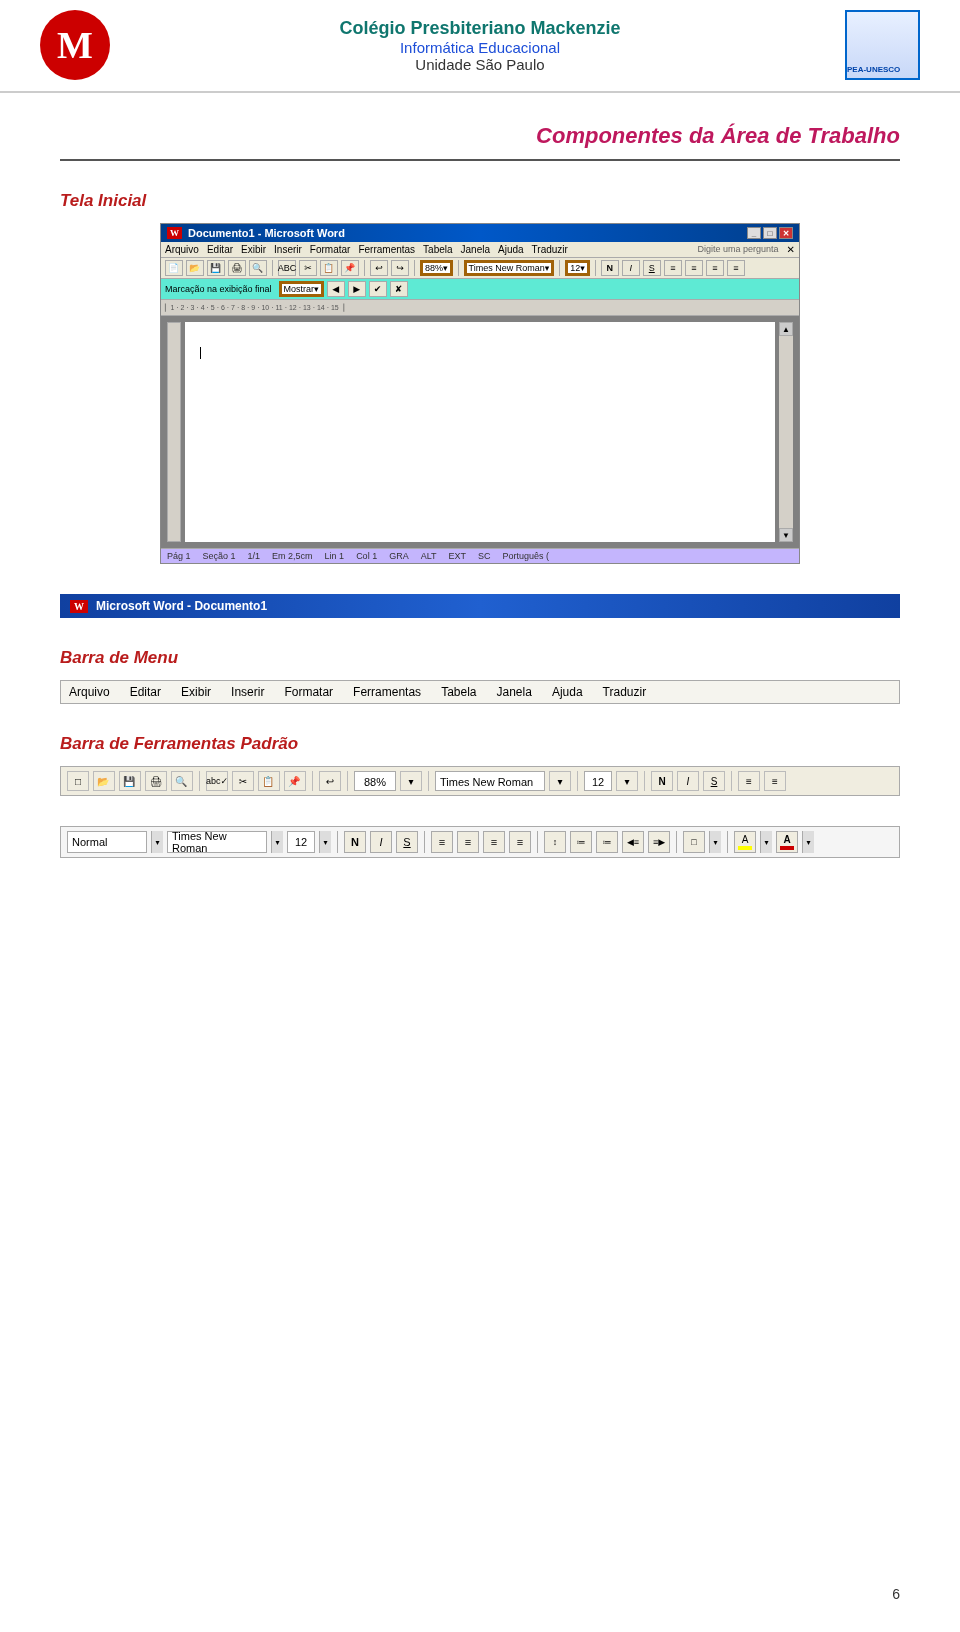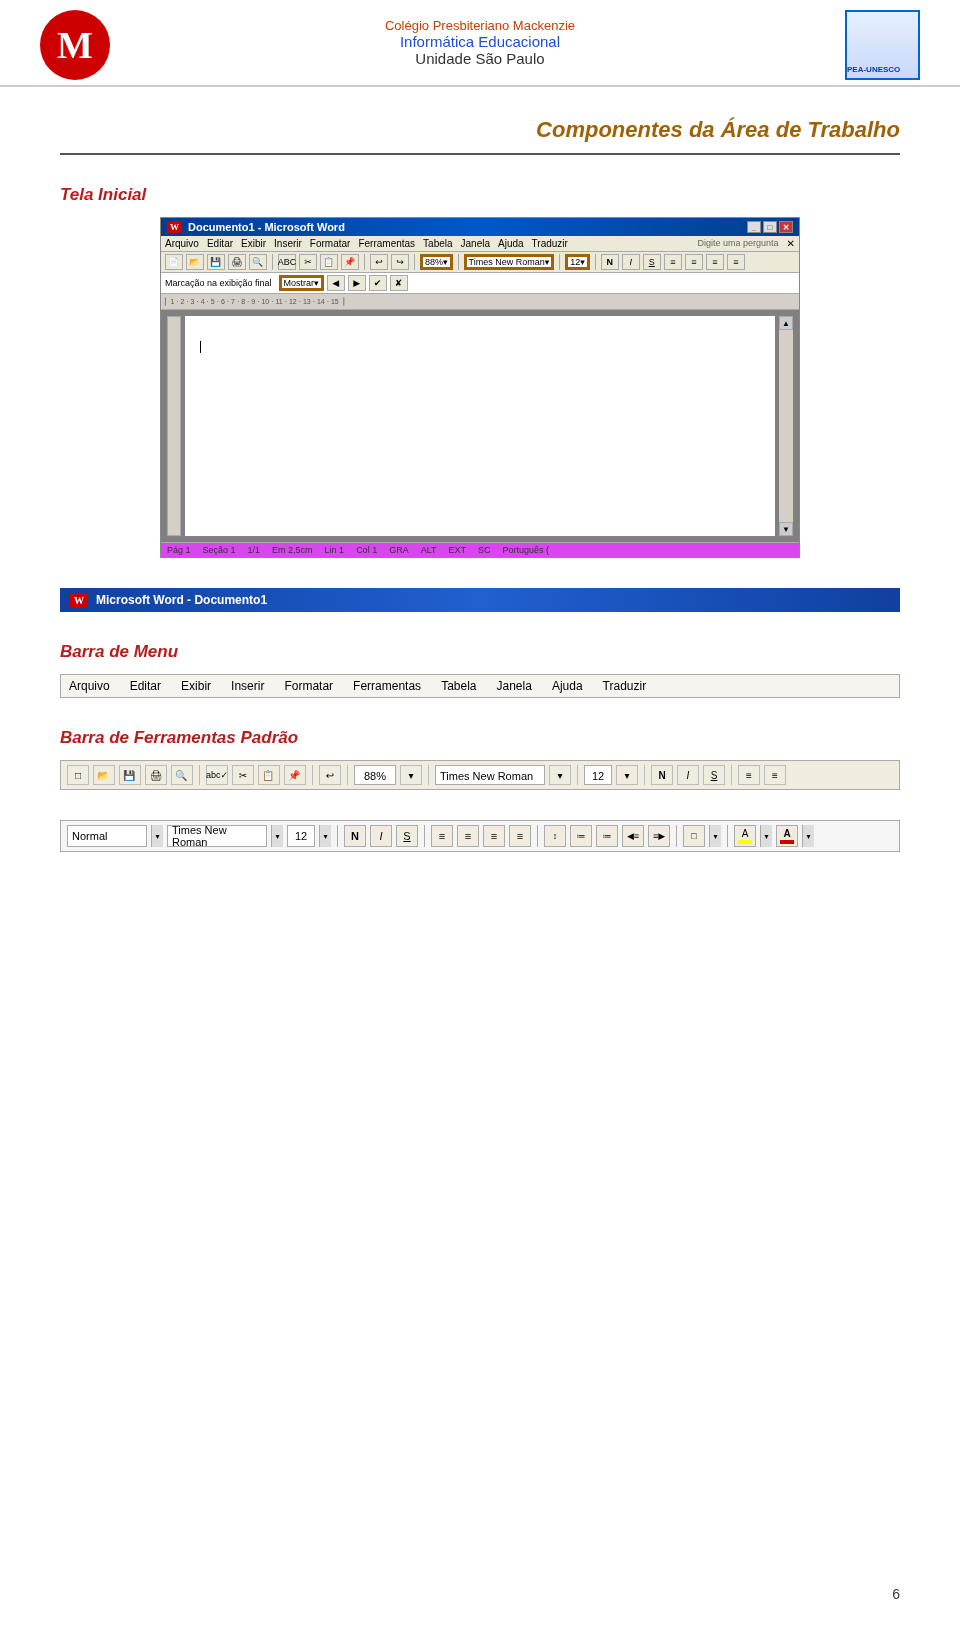--- a/index.html
+++ b/index.html
@@ -35,23 +35,23 @@
       justify-content: center;
       color: white;
       font-size: 38px;
       font-weight: bold;
       font-family: serif;
     }
     .header-center {
       text-align: center;
     }
     .header-center .title1 {
-      font-size: 13px;
-      font-weight: normal;
-      color: #c2410c;
+      font-size: 18px;
+      font-weight: bold;
+      color: #0f766e;
     }
     .header-center .title2 {
       font-size: 15px;
       color: #1d4ed8;
     }
     .header-center .title3 {
       font-size: 15px;
       color: #333;
     }
     .header-logo-right {
@@ -81,21 +81,21 @@
     
     .section-title {
       text-align: right;
       margin-bottom: 30px;
       padding-bottom: 10px;
       border-bottom: 2px solid #555;
     }
     .section-title h1 {
       font-size: 22px;
       font-weight: bold;
-      color: #a16207;
+      color: #be185d;
       font-style: italic;
     }
 
     
     .subsection-label {
       font-size: 17px;
       font-weight: bold;
       font-style: italic;
       color: #b91c1c;
       margin-bottom: 12px;
@@ -163,21 +163,21 @@
     .word-toolbar1 {
       background: #ece9d8;
       padding: 2px 4px;
       display: flex;
       align-items: center;
       gap: 3px;
       border-bottom: 1px solid #aaa;
       flex-wrap: wrap;
     }
     .word-toolbar2 {
-      background: #ffffff;
+      background: #5eead4;
       padding: 2px 4px;
       display: flex;
       align-items: center;
       gap: 3px;
       border-bottom: 1px solid #aaa;
     }
     .tb-btn {
       width: 18px;
       height: 16px;
       background: #ece9d8;
@@ -238,21 +238,21 @@
       vertical-align: text-bottom;
     }
     .word-scrollbar-right {
       width: 14px;
       background: #d4d0c8;
       display: flex;
       flex-direction: column;
       align-items: center;
     }
     .word-statusbar {
-      background: #d946ef;
+      background: #c4b5fd;
       padding: 2px 6px;
       font-size: 9px;
       color: #333;
       display: flex;
       gap: 12px;
       border-top: 1px solid #aaa;
     }
 
     
     .titlebar-strip {

